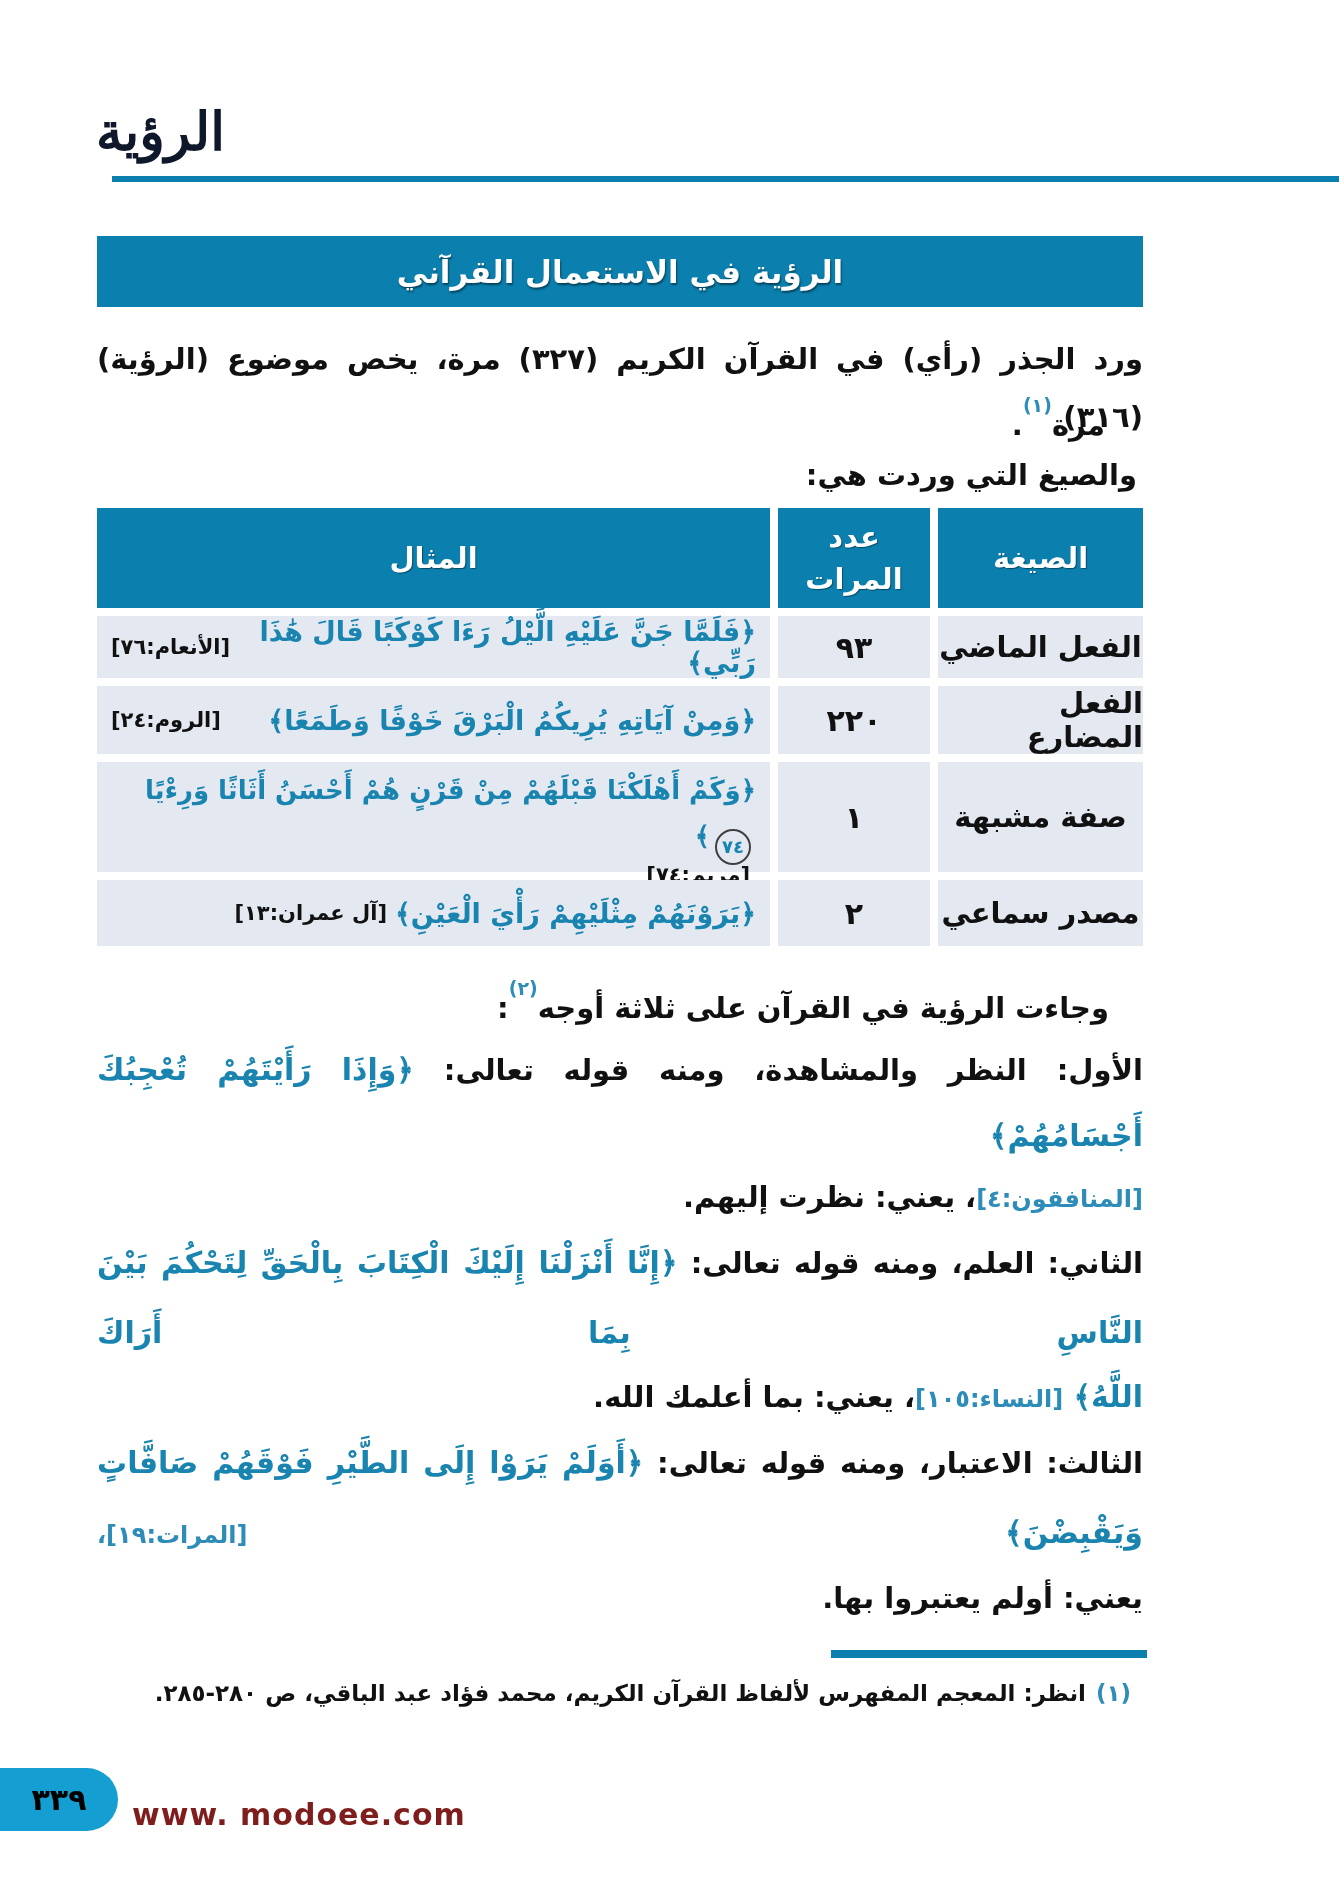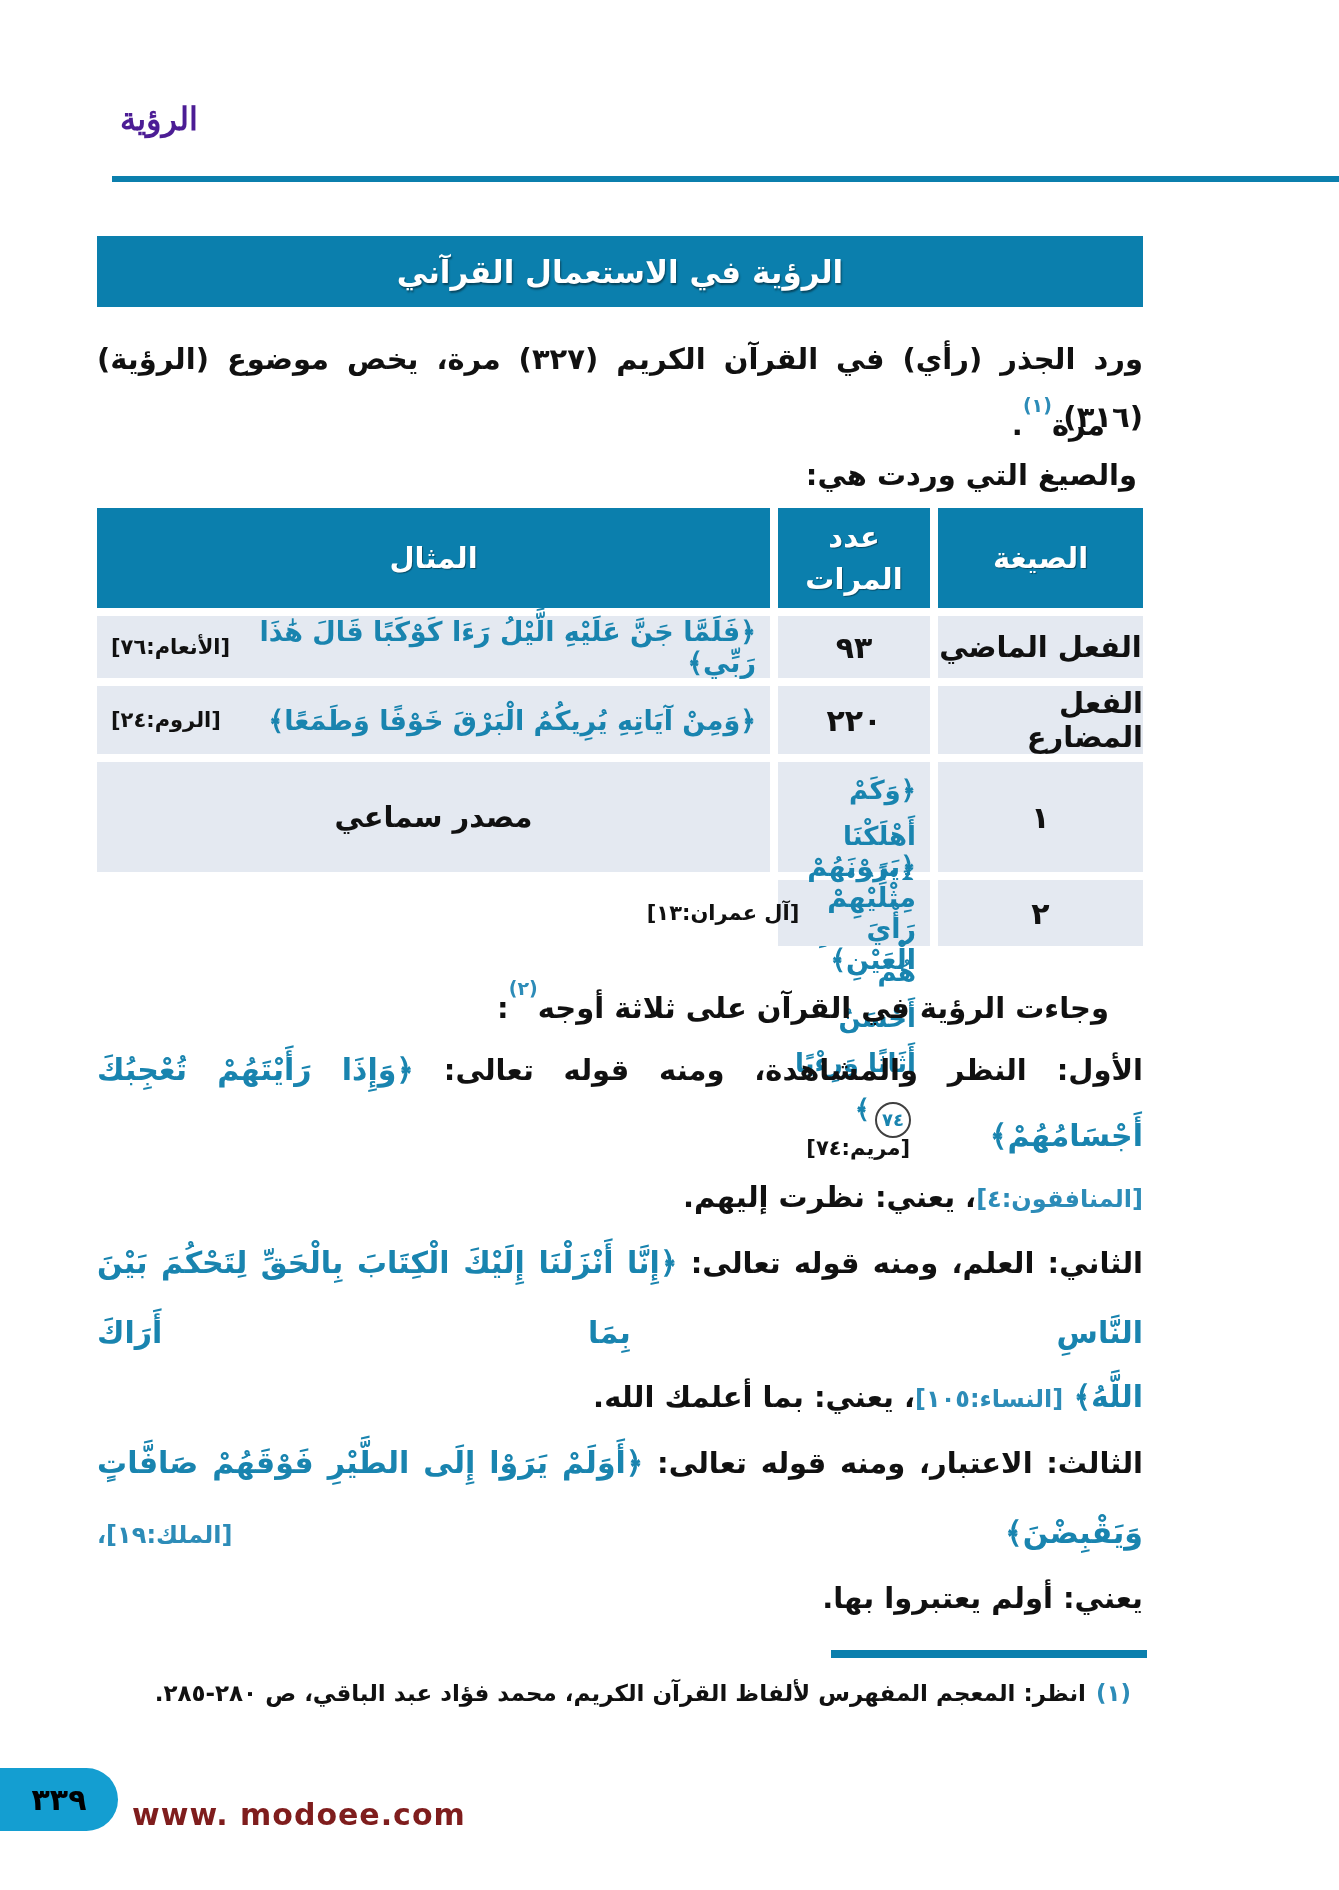--- a/index.html
+++ b/index.html
@@ -3,22 +3,22 @@
 <meta charset="utf-8">
 <style>
   * { margin:0; padding:0; box-sizing:border-box; }
   html,body { background:#fff; }
   .page {
     position:relative; width:1339px; height:1890px; background:#ffffff;
     direction:rtl; font-family:"DejaVu Sans", sans-serif; overflow:hidden; color:#111;
   }
   
   .running-head {
-    position:absolute; top:100px; left:120px;
-    color:#4c1d95; font-size:32px; font-weight:bold;
+    position:absolute; top:100px; left:96px;
+    color:#0f172a; font-size:53px; font-weight:bold;
     font-family:"DejaVu Serif", serif;
   }
   .head-rule { position:absolute; top:176px; left:112px; right:0; height:6px; background:#0b7fad; }
 
   
   .title-bar {
     position:absolute; top:236px; left:97px; width:1046px; height:71px;
     background:#0b7fad; color:#fff; font-size:31px; font-weight:bold;
     display:flex; align-items:center; justify-content:center;
     text-shadow:1px 2px 2px rgba(0,0,0,.45);
@@ -121,20 +121,21 @@
       <span class="ref">[الأنعام:٧٦]</span>
     </div>
 
     <div class="td form">الفعل المضارع</div>
     <div class="td count">٢٢٠</div>
     <div class="td ex between">
       <span class="verse">﴿وَمِنْ آيَاتِهِ يُرِيكُمُ الْبَرْقَ خَوْفًا وَطَمَعًا﴾</span>
       <span class="ref">[الروم:٢٤]</span>
     </div>
 
+    <div class="td form">صفة مشبهة</div>
     <div class="td count">١</div>
     <div class="td ex twoline">
       <div class="vline"><span class="verse">﴿وَكَمْ أَهْلَكْنَا قَبْلَهُمْ مِنْ قَرْنٍ هُمْ أَحْسَنُ أَثَاثًا وَرِءْيًا</span><span class="ayah">٧٤</span><span class="verse">﴾</span></div>
       <div class="rline">[مريم:٧٤]</div>
     </div>
 
     <div class="td form">مصدر سماعي</div>
     <div class="td count">٢</div>
     <div class="td ex start">
       <span class="verse">﴿يَرَوْنَهُمْ مِثْلَيْهِمْ رَأْيَ الْعَيْنِ﴾</span>
@@ -144,21 +145,21 @@
 
   <div class="aspects">
     <div class="line r indent"><span>وجاءت الرؤية في القرآن على ثلاثة أوجه</span><sup class="fnref">(٢)</sup><span>:</span></div>
 
     <div class="line h66 jlast"><span class="lead">الأول:</span> <span>النظر والمشاهدة، ومنه قوله تعالى:</span> <span class="v">﴿وَإِذَا رَأَيْتَهُمْ تُعْجِبُكَ أَجْسَامُهُمْ﴾</span></div>
     <div class="line r"><span class="bref">[المنافقون:٤]</span><span>، يعني: نظرت إليهم.</span></div>
 
     <div class="line h70 jlast"><span class="lead">الثاني:</span> <span>العلم، ومنه قوله تعالى:</span> <span class="v">﴿إِنَّا أَنْزَلْنَا إِلَيْكَ الْكِتَابَ بِالْحَقِّ لِتَحْكُمَ بَيْنَ النَّاسِ بِمَا أَرَاكَ</span></div>
     <div class="line r"><span class="v">اللَّهُ﴾</span> <span class="bref">[النساء:١٠٥]</span><span>، يعني: بما أعلمك الله.</span></div>
 
-    <div class="line h70 jlast"><span class="lead">الثالث:</span> <span>الاعتبار، ومنه قوله تعالى:</span> <span class="v">﴿أَوَلَمْ يَرَوْا إِلَى الطَّيْرِ فَوْقَهُمْ صَافَّاتٍ وَيَقْبِضْنَ﴾</span> <span class="bref">[الملك:١٩]،</span></div>
+    <div class="line h70 jlast"><span class="lead">الثالث:</span> <span>الاعتبار، ومنه قوله تعالى:</span> <span class="v">﴿أَوَلَمْ يَرَوْا إِلَى الطَّيْرِ فَوْقَهُمْ صَافَّاتٍ وَيَقْبِضْنَ﴾</span> <span class="bref">[المرات:١٩]،</span></div>
     <div class="line r">يعني: أولم يعتبروا بها.</div>
   </div>
 
   <div class="fn-rule"></div>
 
   <div class="footnotes">
     <div class="fitem"><span class="fmark">(١)</span><span>انظر: المعجم المفهرس لألفاظ القرآن الكريم، محمد فؤاد عبد الباقي، ص ٢٨٠-٢٨٥.</span></div>
   </div>
 
   <div class="pill">

